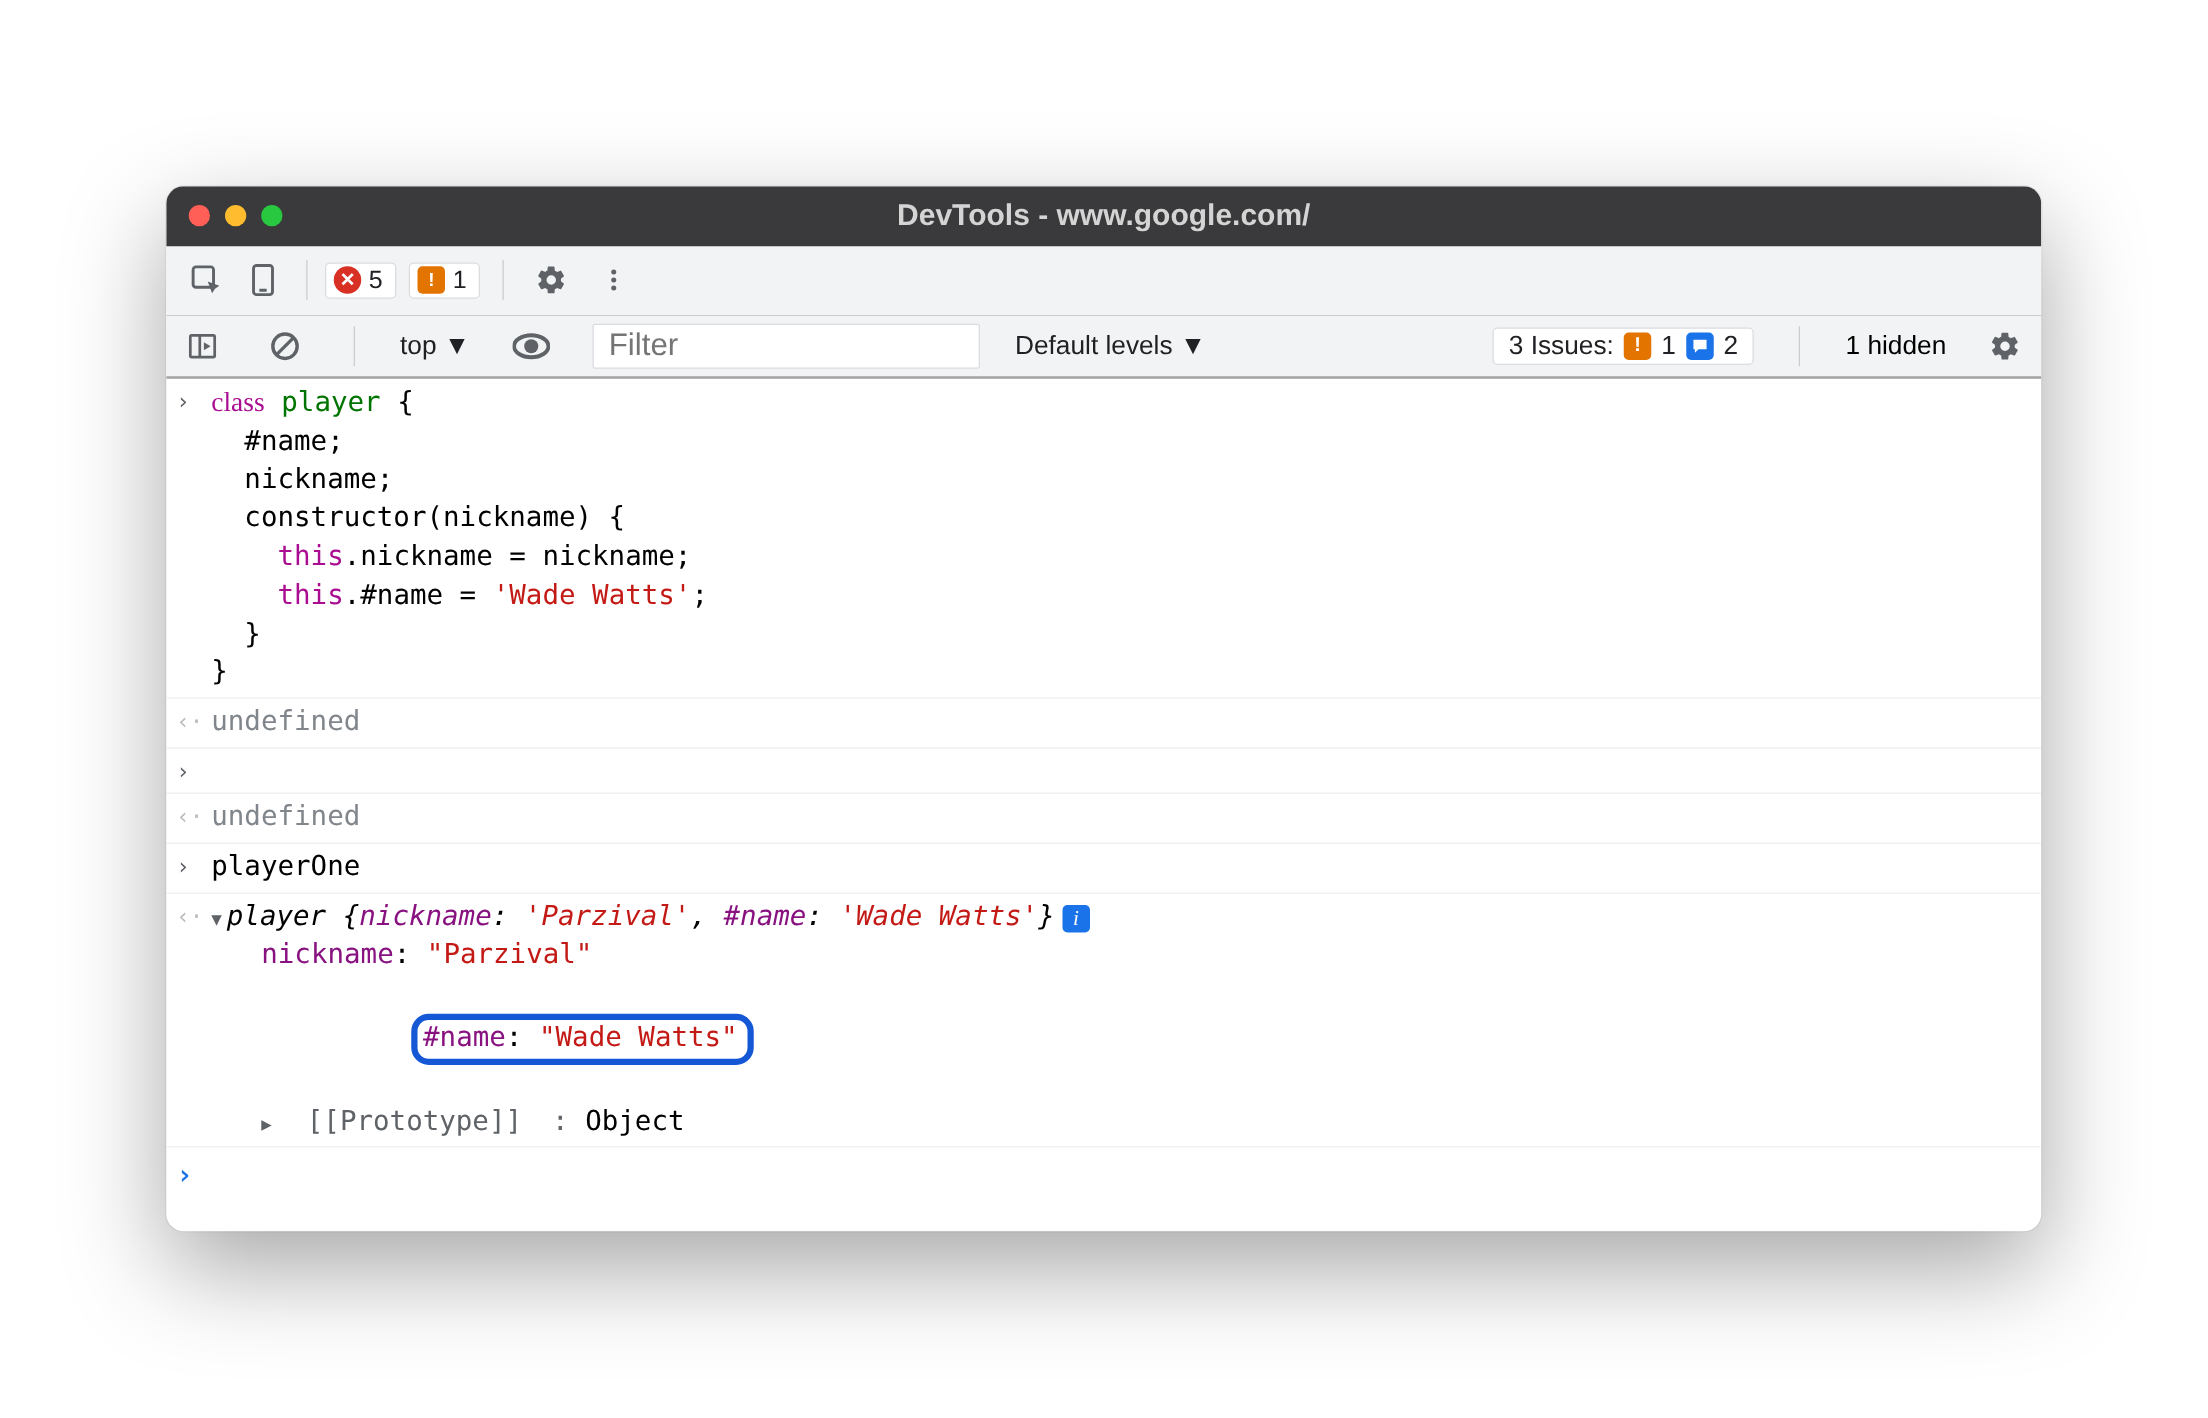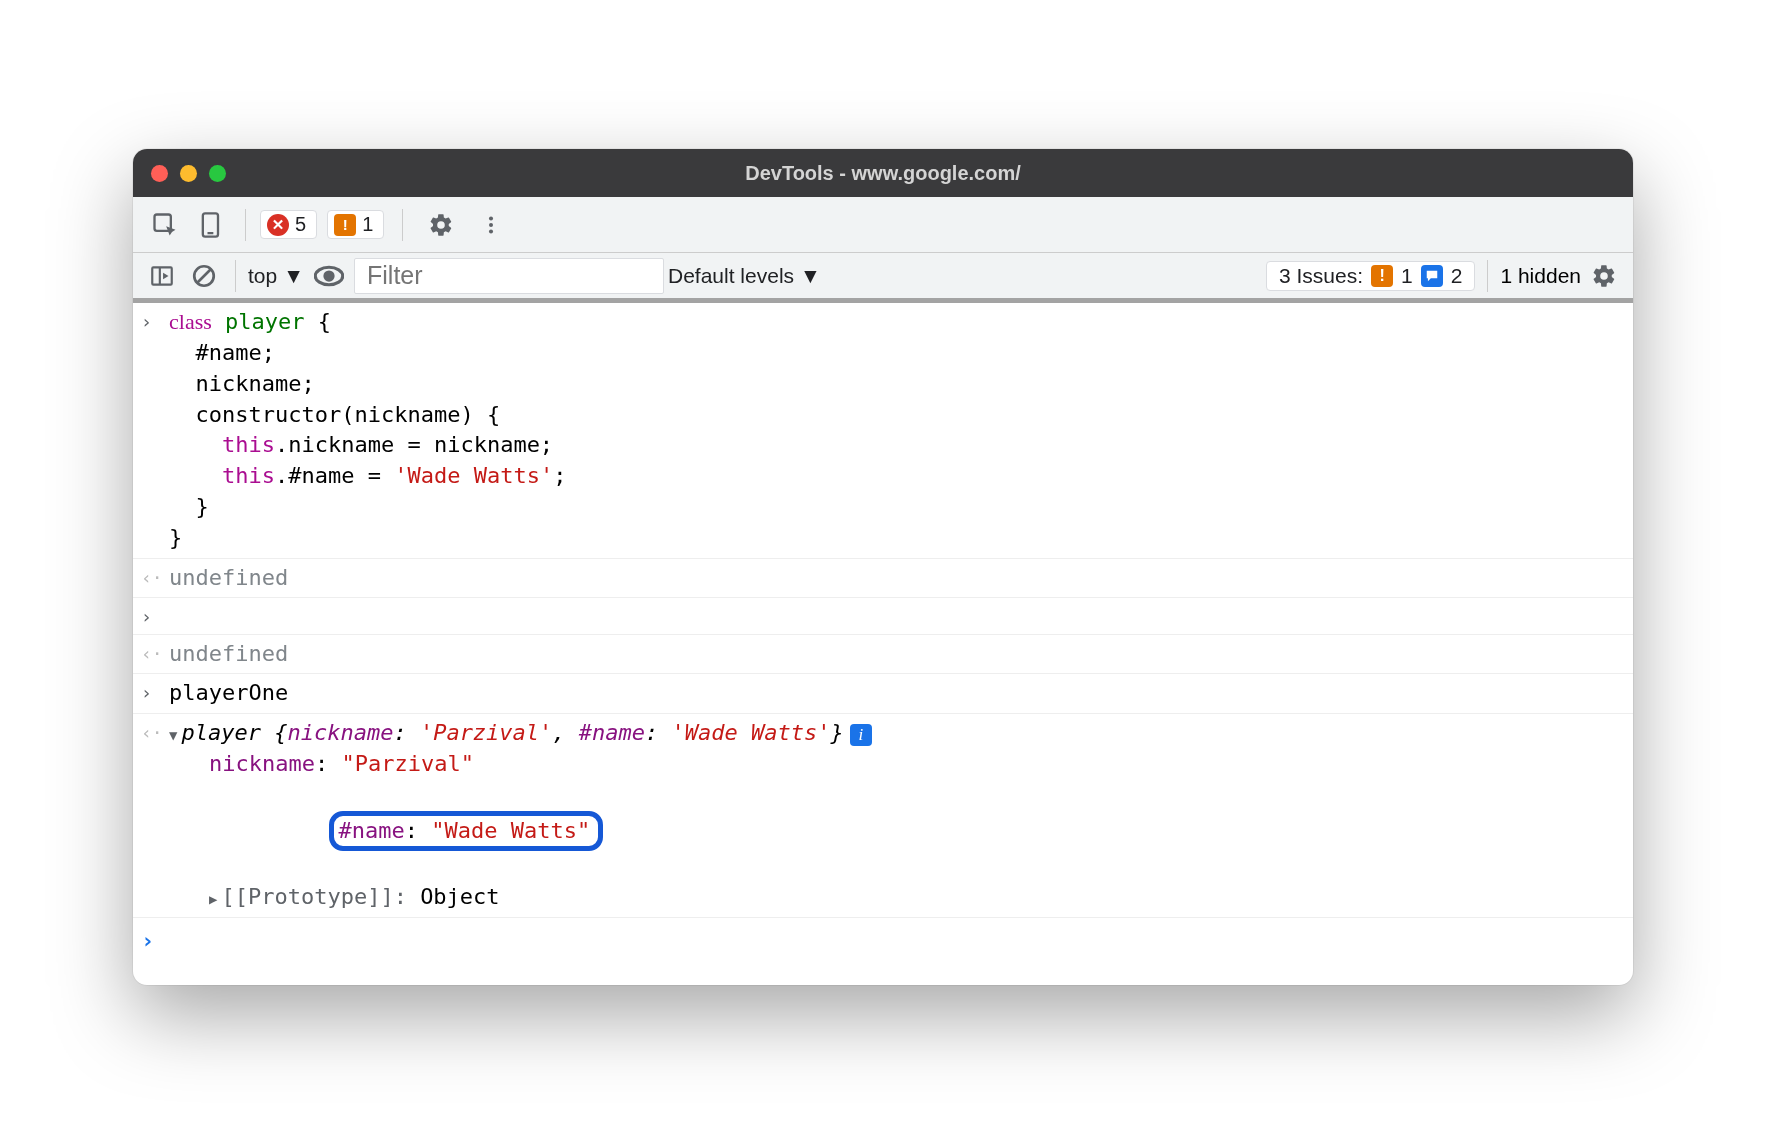--- a/index.html
+++ b/index.html
@@ -30,21 +30,21 @@
   .traffic { display: flex; gap: 12px; }
   .dot { width: 17px; height: 17px; border-radius: 50%; }
   .dot.red { background: #ff5f57; }
   .dot.yellow { background: #febc2e; }
   .dot.green { background: #28c840; }
   .title {
     position: absolute;
     left: 0; right: 0;
     text-align: center;
     color: #d4d4d4;
-    font-size: 20px;
+    font-size: 24px;
     font-weight: 600;
     pointer-events: none;
   }
   .tabbar {
     display: flex;
     align-items: center;
     height: 56px;
     border-bottom: 1px solid #ccc;
     padding: 0 12px;
     background: #f1f3f4;
@@ -103,24 +103,24 @@
     width: 22px; height: 22px; border-radius: 50%;
     display: flex; align-items: center; justify-content: center;
     color: #fff; font-size: 15px; font-weight: 700;
   }
   .bicon.err { background: #d93025; }
   .bicon.warn { background: #e37400; border-radius: 4px; }
   .toolbar {
     display: flex;
     align-items: center;
     height: 50px;
-    border-bottom: 5px solid #a3a3a3;
+    border-bottom: 2px solid #a3a3a3;
     padding: 0 10px;
     background: #f1f3f4;
-    gap: 4px;
+    gap: 28px;
     font-size: 21px;
     color: #5f6368;
   }
   .toolbar .tbtn { display: flex; align-items: center; padding: 2px 6px; cursor: pointer; }
   .contextsel { display: flex; align-items: center; gap: 6px; color: #202124; }
   .filter {
     border: 1px solid #dadce0;
     background: #fff;
     height: 36px;
     width: 310px;
@@ -191,21 +191,21 @@
     font-size: 17px;
     margin-left: 6px;
   }
   .highlight-box {
     border: 5px solid #1558d6;
     border-radius: 14px;
     padding: 0 8px 0 4px;
     display: inline-block;
     margin-left: -6px;
   }
-  .proto { color: #5f6368; }
+  .proto { color: #5f6368; margin-left: 24px; }
   .prompt-row {
     display: flex;
     padding: 8px 12px 8px 8px;
   }
   .prompt-row .gutter { color: #1a73e8; font-weight: 700; font-size: 22px; width: 28px; }
 
   svg { display: block; }
 </style>
 </head>
 <body>

